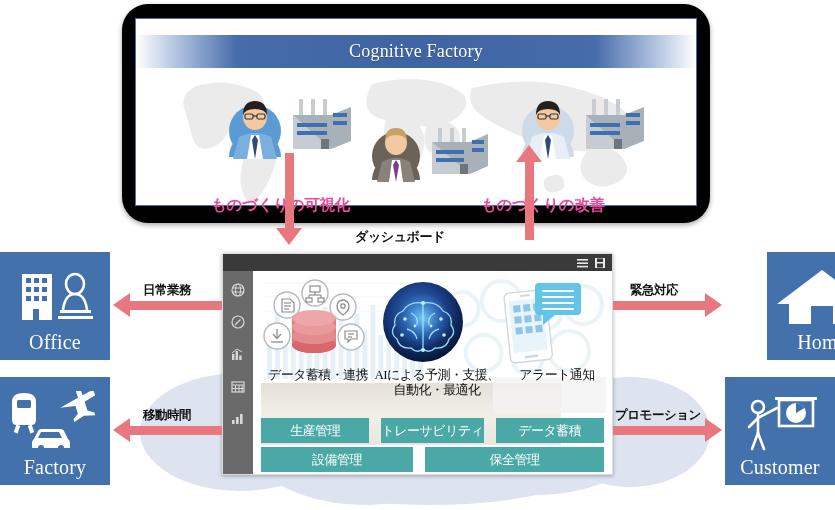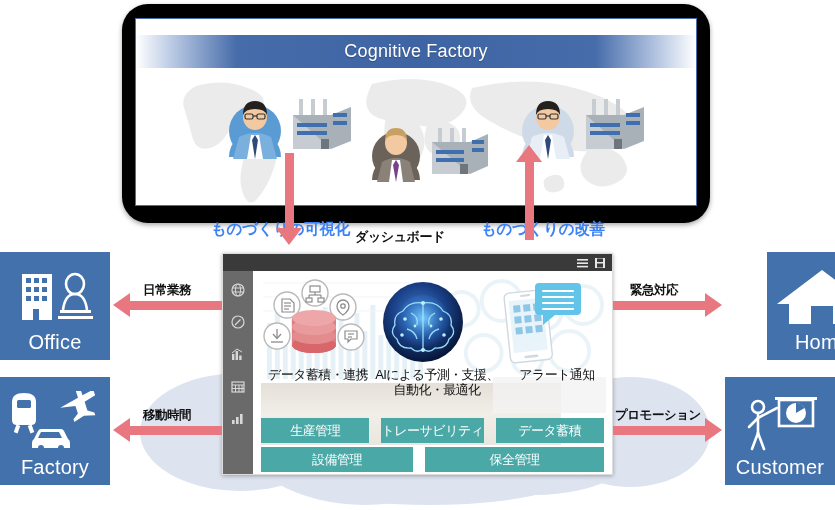--- a/index.html
+++ b/index.html
@@ -2,21 +2,21 @@
 <html><head>
 <meta charset="utf-8">
 <style>
   * { box-sizing: border-box; margin: 0; padding: 0; }
   html, body {
     width: 835px; height: 510px;
     background: #ffffff;
     font-family: "Liberation Sans", "DejaVu Sans", sans-serif;
     overflow: hidden;
   }
-  #stage { position: relative; width: 772px; height: 510px; }
+  #stage { position: relative; width: 772px; height: 510px; font-family: Liberation Serif, serif; }
 
   
   .cloud-wrap { position: absolute; left: 120px; top: 355px; width: 600px; height: 150px; }
   .cloud-lobe { position: absolute; background: #dde3ef; border-radius: 50%; }
 
   
   .cf-outer {
     position: absolute; left: 122px; top: 4px; width: 588px; height: 219px;
     background: #000000; border-radius: 26px;
     box-shadow: 0 2px 5px rgba(0,0,0,.35);
@@ -37,22 +37,22 @@
        rgba(255,255,255,1) 100%);
     display: flex; align-items: center; justify-content: center;
   }
   .cf-title {
     color: #ffffff; font-size: 18px; letter-spacing: .2px;
     text-shadow: 0 1px 1px rgba(0,0,0,.25);
   }
   .worldmap { position: absolute; left: 0; top: 49px; width: 100%; height: 140px; opacity: .5; }
 
   .cf-caption {
-    position: absolute; font-size: 15.5px; color: #3b82f6; font-weight: 600;
-    white-space: nowrap; letter-spacing: -.3px; margin-top: 24px;
+    position: absolute; font-size: 15.5px; color: #ec4899; font-weight: 600;
+    white-space: nowrap; letter-spacing: -.3px;
   }
   .cf-cap-left  { left: 75px;  top: 176px; }
   .cf-cap-right { left: 345px; top: 176px; }
 
   
   .pf-group { position: absolute; }
 
   
   .rarrow { position: absolute; background: #e8777f; }
   .rshaft-v { width: 9px; }

